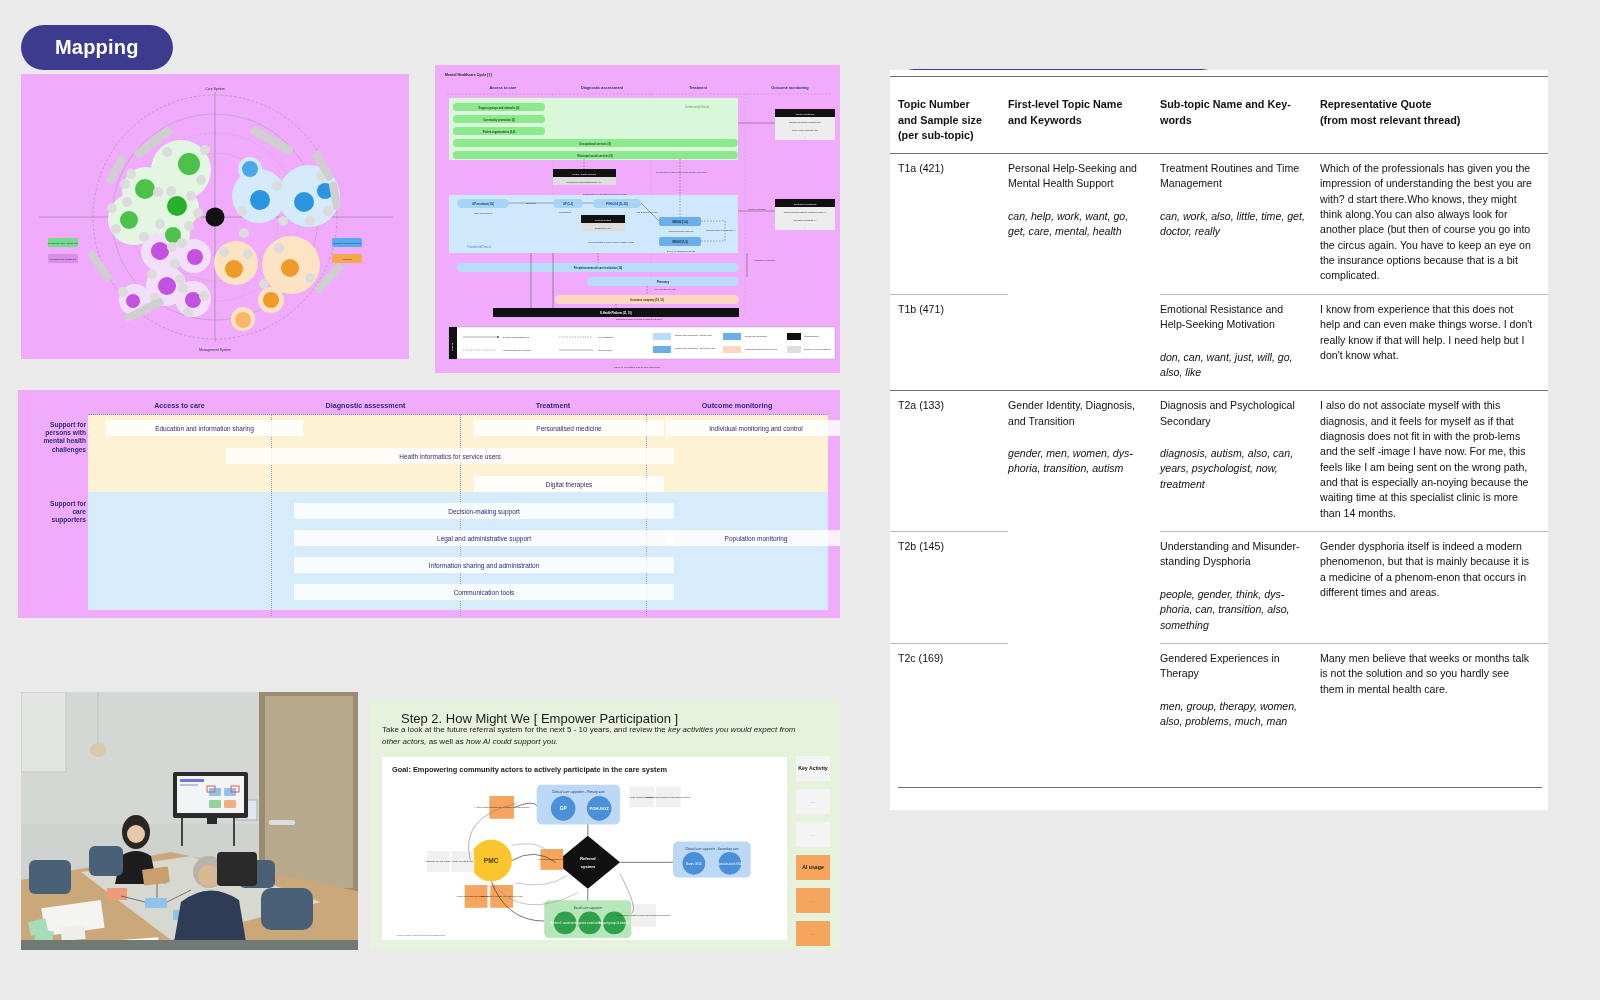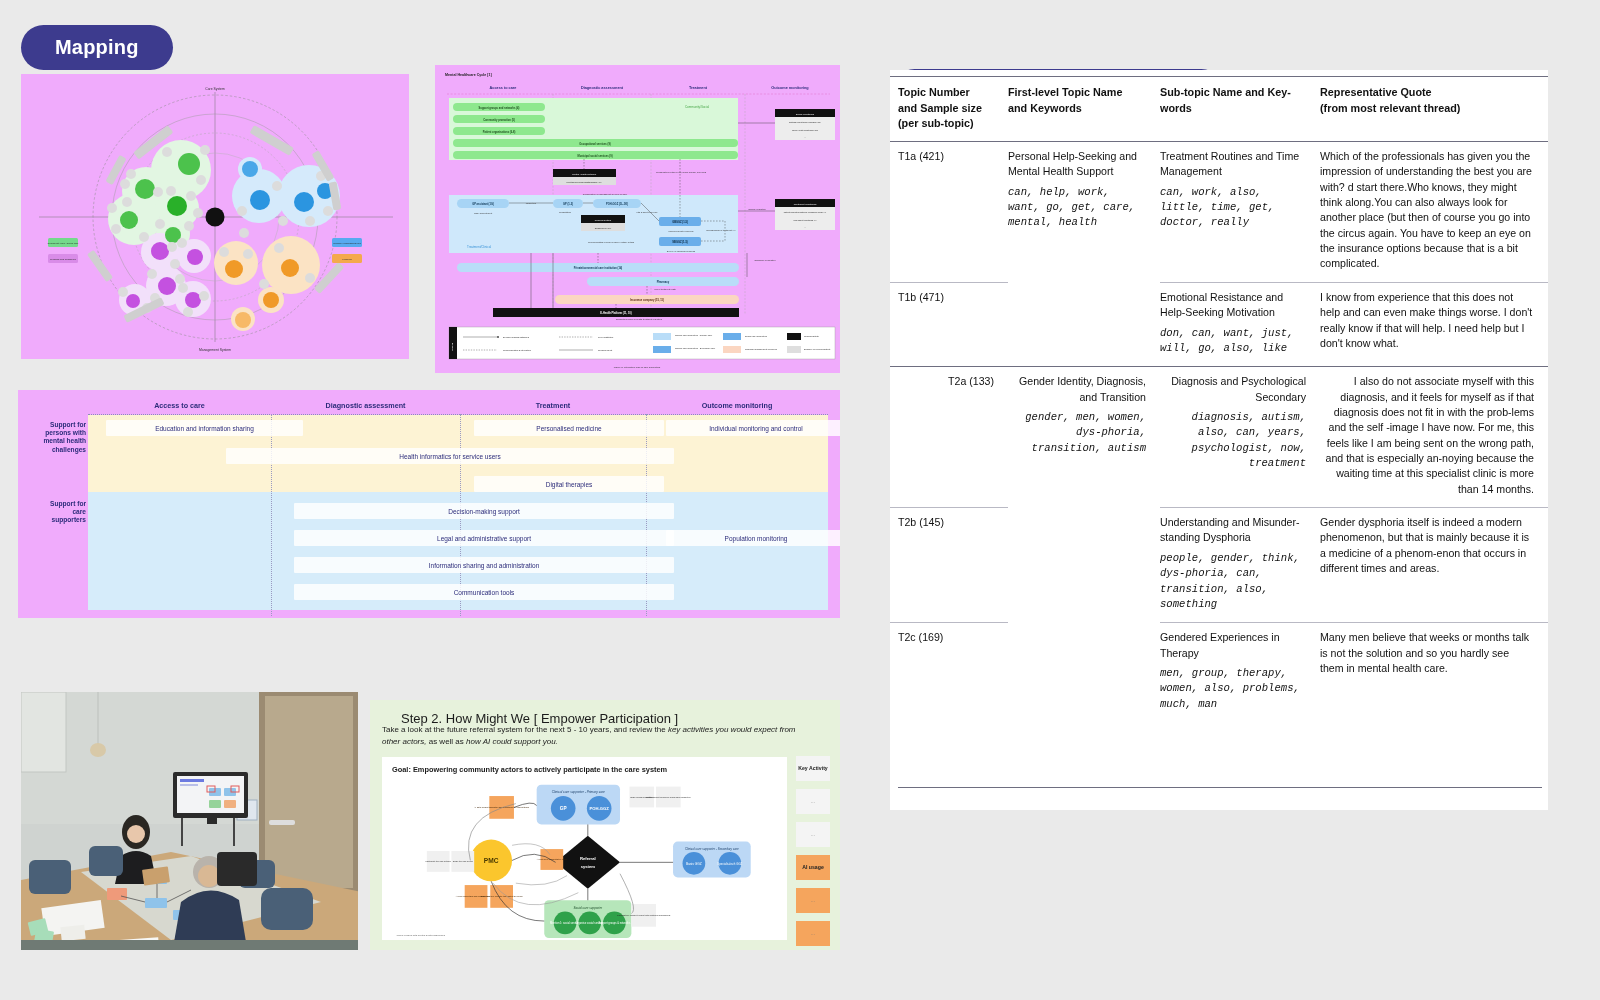--- a/index.html
+++ b/index.html
@@ -88,33 +88,33 @@
     width:100%; border-collapse:collapse; table-layout:fixed;
     font-size:10.6px; color:#111; margin-top:6px;
   }
   table.oca colgroup col:nth-child(1){ width:118px; }
   table.oca colgroup col:nth-child(2){ width:152px; }
   table.oca colgroup col:nth-child(3){ width:160px; }
   table.oca colgroup col:nth-child(4){ width:auto; }
   table.oca thead th {
     text-align:left; vertical-align:top;
     font-weight:bold; font-size:10.8px; line-height:1.45;
-    padding:8px 14px 9px 0;
+    padding:20px 14px 9px 0;
     border-top:1.6px solid #6e6e80;
     border-bottom:1.2px solid #6e6e80;
   }
   table.oca thead th:first-child { padding-left:8px; }
   table.oca tbody td {
     vertical-align:top; line-height:1.45;
     padding:7px 14px 10px 0;
   }
   table.oca tbody td:first-child { padding-left:8px; }
-  .kw { font-style:italic; display:block; margin-top:5px;font-family:Liberation Mono, monospace; }
+  .kw { font-style:italic; display:block; margin-top:17px; }
   .halfrule td { border-top:1.1px solid #b9b9c4; }
-  .fullrule td { border-top:1.4px solid #6e6e80;text-align:right; }
+  .fullrule td { border-top:1.4px solid #6e6e80; }
   .norule-mid { border-top:none !important; }
   #tbl-bottomrule { position:absolute; left:8px; right:6px; bottom:22px; border-top:1.6px solid #6e6e80; }
 </style>
 </head>
 <body>
 
 <div id="left">
 
   <div id="mapping-pill-wrap">
     <span class="pill">Mapping</span>

